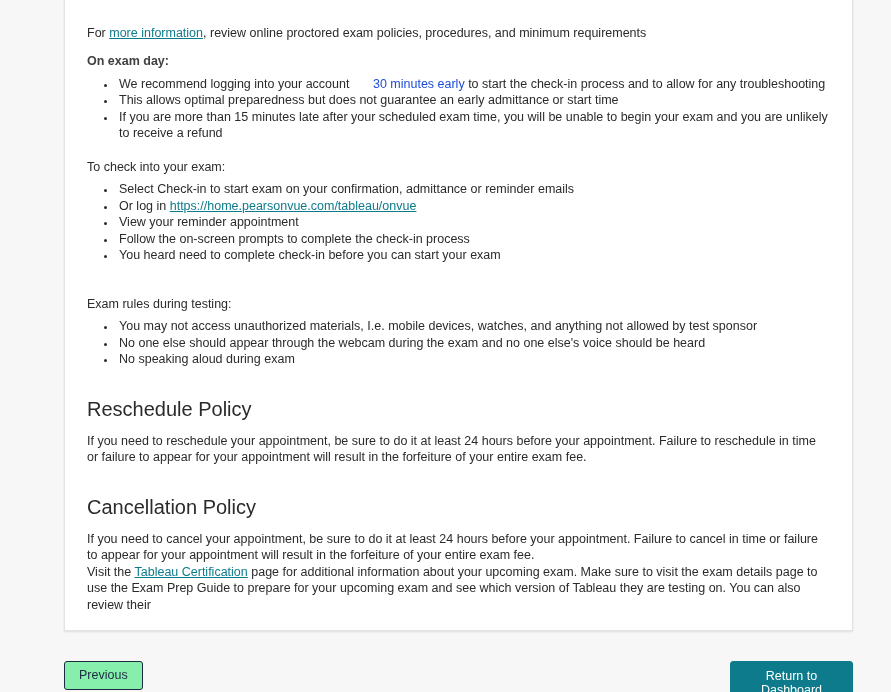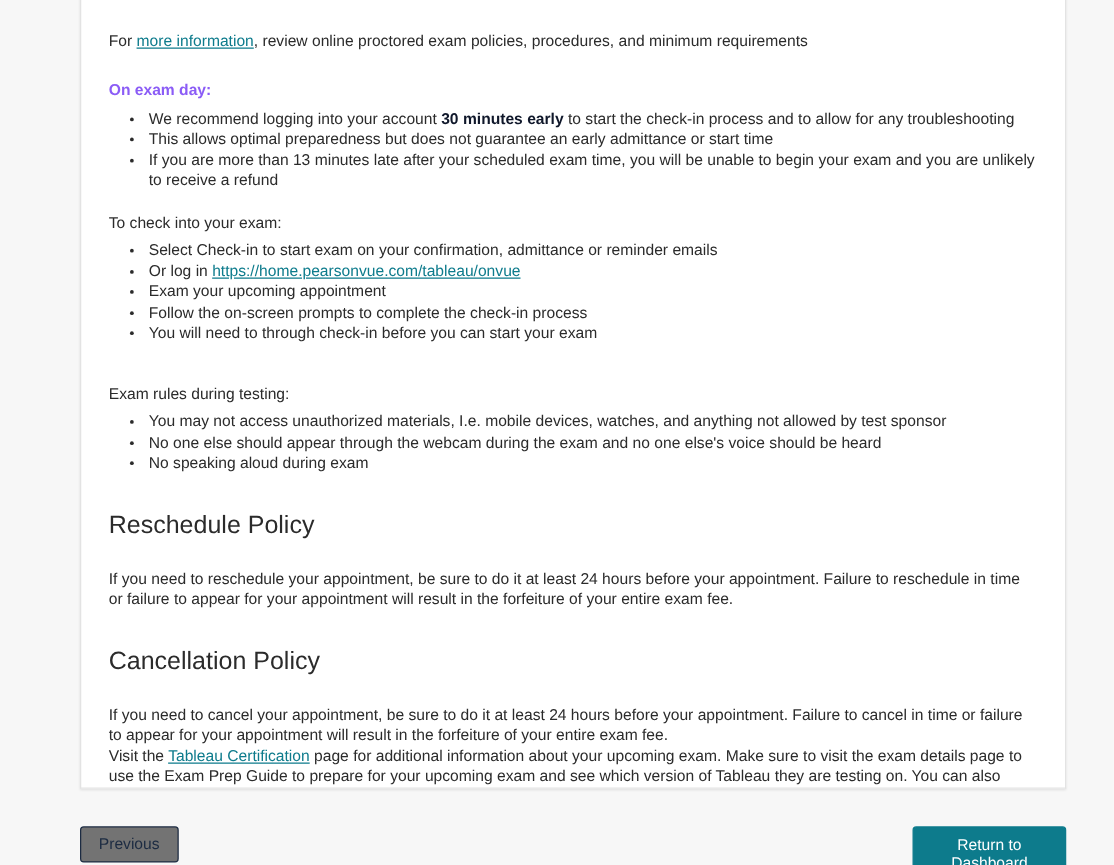--- a/index.html
+++ b/index.html
@@ -40,70 +40,70 @@
   }
   p {
     margin: 0;
     font-size: 12.5px;
     line-height: 16.5px;
     color: #2b2b2b;
   }
   p.intro { margin-top: 22px; }
   p.subhead {
     font-weight: bold;
-    margin-top: 23px;
-    color: #8b5cf6;
+    margin-top: 12px;
+    color: #404040;
   }
   p.lead { margin-top: 17px; }
   p.lead-gap { margin-top: 32px; }
   ul {
     margin: 6px 0 0 0;
     padding-left: 30px;
     list-style-type: disc;
   }
   ul.first-list {
     margin-top: 0;
   }
   li {
     font-size: 12.5px;
     line-height: 16.5px;
     color: #2b2b2b;
     margin: 0;
     padding-left: 2px;
   }
   li::marker { font-size: 11px; }
-  strong { font-weight: bold; color: #0f172a; }
+  strong { font-weight: normal; color: #1d4ed8; margin-left: 20px; }
   a.link {
     color: #0d7b8c;
     text-decoration: underline;
     cursor: pointer;
   }
   h3.section-title {
     font-size: 20px;
     font-weight: normal;
     color: #2b2b2b;
     margin: 31px 0 0 0;
     line-height: 20px;
   }
-  h3.section-title + p { margin-top: 25px; }
+  h3.section-title + p { margin-top: 14px; }
   .para-block { max-width: 768px; }
   .footer {
     position: absolute;
     left: 0;
     top: 657px;
     width: 891px;
     height: 35px;
   }
   .btn-previous {
     position: absolute;
     left: 48px;
     top: 4px;
     min-width: 66px;
     padding: 6px 14px 7px 14px;
-    background: #737373;
+    background: #86efac;
     border: 1px solid #1c2b42;
     border-radius: 3px;
     color: #1c2b42;
     font-size: 12.5px;
     font-family: "Liberation Sans", sans-serif;
     line-height: 14px;
     cursor: pointer;
     box-sizing: border-box;
   }
   .btn-dashboard {
@@ -144,31 +144,31 @@
         </ul>
       </div>
 
       <p class="intro"><span>For </span><a class="link">more information</a><span>, review online proctored exam policies, procedures, and minimum requirements</span></p>
 
       <p class="subhead">On exam day:</p>
 
       <ul>
         <li><span>We recommend logging into your account </span><strong>30 minutes early</strong><span> to start the check-in process and to allow for any troubleshooting</span></li>
         <li>This allows optimal preparedness but does not guarantee an early admittance or start time</li>
-        <li>If you are more than 13 minutes late after your scheduled exam time, you will be unable to begin your exam and you are unlikely to receive a refund</li>
+        <li>If you are more than 15 minutes late after your scheduled exam time, you will be unable to begin your exam and you are unlikely to receive a refund</li>
       </ul>
 
       <p class="lead">To check into your exam:</p>
 
       <ul>
         <li>Select Check-in to start exam on your confirmation, admittance or reminder emails</li>
         <li><span>Or log in </span><a class="link">https://home.pearsonvue.com/tableau/onvue</a></li>
-        <li>Exam your upcoming appointment</li>
+        <li>View your reminder appointment</li>
         <li>Follow the on-screen prompts to complete the check-in process</li>
-        <li>You will need to through check-in before you can start your exam</li>
+        <li>You heard need to complete check-in before you can start your exam</li>
       </ul>
 
       <p class="lead-gap">Exam rules during testing:</p>
 
       <ul>
         <li>You may not access unauthorized materials, I.e. mobile devices, watches, and anything not allowed by test sponsor</li>
         <li>No one else should appear through the webcam during the exam and no one else's voice should be heard</li>
         <li>No speaking aloud during exam</li>
       </ul>
 

